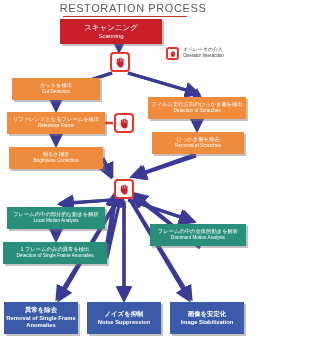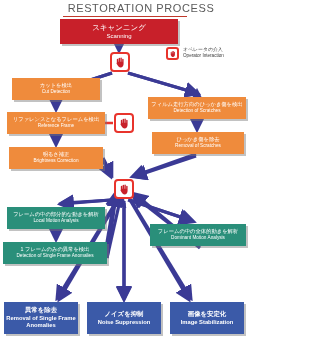--- a/index.html
+++ b/index.html
@@ -7,21 +7,21 @@
     width:250px;height:338px;
     background:#ffffff;
     font-family:"Liberation Sans","DejaVu Sans",sans-serif;
     overflow:hidden;
     position:relative;
   }
   #stage{position:relative;width:250px;height:338px;overflow:hidden;}
   svg#wires{position:absolute;left:0;top:0;width:250px;height:338px;}
 
   .title{
-    position:absolute;left:16px;top:2px;width:250px;
+    position:absolute;left:8px;top:2px;width:250px;
     text-align:center;
     font-size:11px;letter-spacing:.6px;
     color:#5a5a5a;font-weight:400;
   }
   .title-rule{
     position:absolute;left:63px;top:16px;width:124px;height:1px;
     background:#c0392b;
   }
 
   .box{
@@ -36,21 +36,21 @@
   }
   .box .jp{font-size:5.3px;display:block;white-space:nowrap;}
   .box .en{font-size:4.7px;display:block;white-space:nowrap;margin-top:1px;}
   .box.two .en{white-space:normal;line-height:1.2;}
 
   .red{background:#c8202a;}
   .orange{background:#ef8b3c;}
   .green{background:#2a8f7a;}
   .blue{background:#3b5aa8;}
 
-  .scan{left:60px;top:19px;width:118px;height:25px;}
+  .scan{left:60px;top:19px;width:102px;height:25px;}
   .scan .jp{font-size:7.5px;}
   .scan .en{font-size:6px;}
 
   .cut{left:12px;top:78px;width:88px;height:22px;}
   .ref{left:7px;top:112px;width:98px;height:22px;}
   .bright{left:9px;top:147px;width:94px;height:22px;}
 
   .scratch-det{left:148px;top:97px;width:98px;height:22px;}
   .scratch-rem{left:152px;top:132px;width:92px;height:22px;}
 

